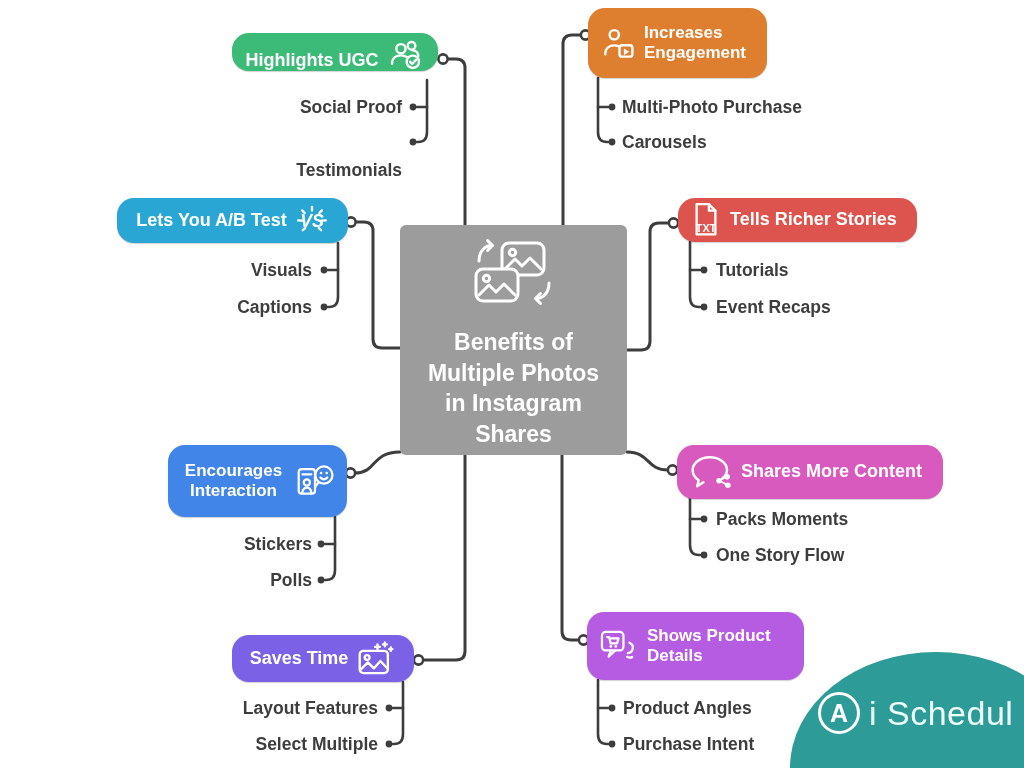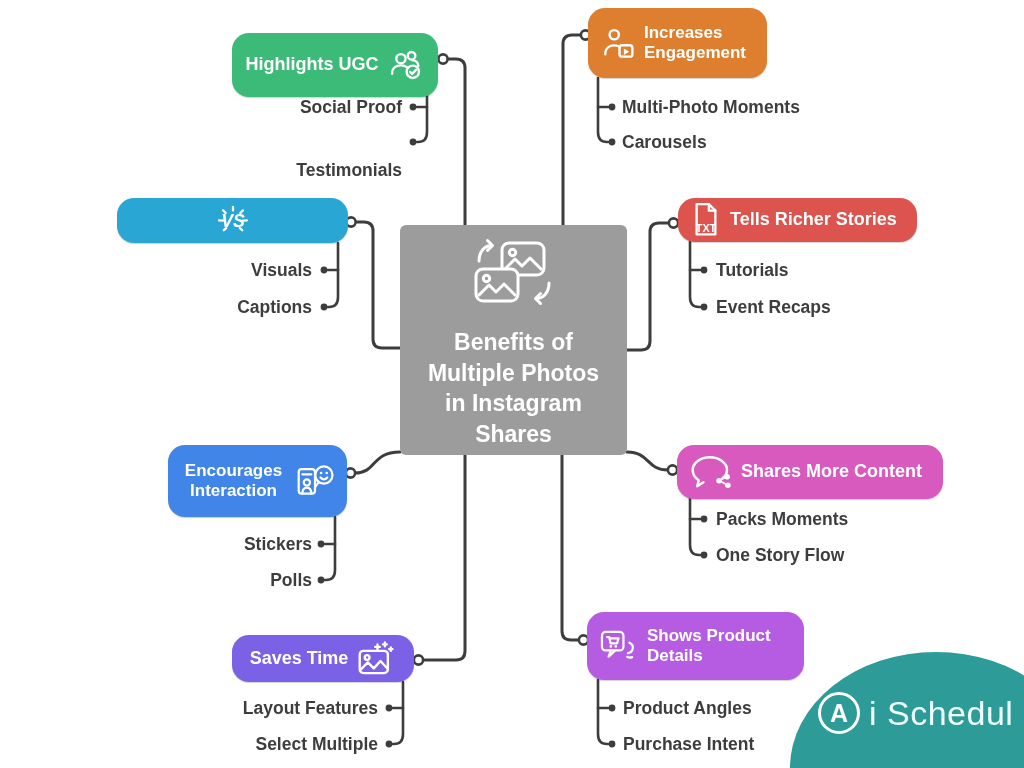--- a/index.html
+++ b/index.html
@@ -7,21 +7,21 @@
           font-family:"Liberation Sans",sans-serif;}
   #connectors{position:absolute;left:0;top:0;pointer-events:none;}
 
   .branch{position:absolute;display:flex;align-items:center;justify-content:center;
           gap:8px;border-radius:17px;color:#fff;font-weight:bold;box-sizing:border-box;
           padding:0 12px;box-shadow:0 1px 1px rgba(0,0,0,.18);}
   .blabel{line-height:1.18;}
   .fs18{font-size:18px;} .fs17{font-size:17px;}
   .bicon{flex:0 0 auto;}
 
-  #b0{left:232px;top:33px;width:206px;height:64px;}
+  #b0{left:232px;top:33px;width:206px;height:38px;align-items:flex-end;}
   #b1{left:588px;top:8px;width:179px;height:70px;justify-content:flex-start;}
   #b2{left:117px;top:198px;width:231px;height:45px;}
   #b3{left:678px;top:198px;width:239px;height:44px;justify-content:flex-start;}
   #b4{left:168px;top:445px;width:179px;height:72px;}
   #b5{left:677px;top:445px;width:266px;height:54px;justify-content:flex-start;}
   #b6{left:232px;top:635px;width:182px;height:47px;}
   #b7{left:587px;top:612px;width:217px;height:68px;justify-content:flex-start;}
 
   .sub{position:absolute;height:22px;line-height:22px;font-size:17.5px;font-weight:bold;
        color:#3d3d3d;white-space:nowrap;}
@@ -153,20 +153,21 @@
         <circle cx="9.5" cy="6.5" r="3.1"></circle>
         <path d="M3.5,19.5 C3.5,15.5 6.2,13.6 9.5,13.6 c1,0 2,0.2 2.8,0.5"></path>
         <rect x="13" y="13.5" width="8.6" height="7.6" rx="1.8"></rect>
         <path d="M15.9,15.6 l3.6,2.2 -3.6,2.2 z" fill="#fff" stroke="none"></path>
       </g>
     </svg>
     <span class="blabel fs17">Increases Engagement</span>
   </div>
 
   <div id="b2" class="branch" style="background: rgb(42, 166, 213);">
+    <span class="blabel fs18">Lets You A/B Test</span>
     <svg class="bicon" width="34" height="32" viewBox="0 0 24 22">
       <g stroke="#fff" stroke-width="1.6" stroke-linecap="round">
         <path d="M12,1 V3.6"></path>
           <path d="M5,3.5 L6.8,5.4"></path>
           <path d="M19,3.5 L17.2,5.4"></path>
         <path d="M2.2,10.5 L5,10.8"></path>
           <path d="M21.8,10.5 L19,10.8"></path>
         <path d="M5.5,17.5 L7.2,16"></path>
           <path d="M18.5,17.5 L16.8,16"></path>
       </g>
@@ -239,21 +240,21 @@
         <circle cx="11.3" cy="12.3" r="0.9" fill="#fff" stroke="none"></circle>
         <path d="M20.5,9.8 q3.2,1.5 2.1,4.6 q-0.7,2.1 -3.1,2.4"></path>
         <path d="M19,19.3 q1.6,0.9 3.4,0.2"></path>
       </g>
     </svg>
     <span class="blabel fs17">Shows Product Details</span>
   </div>
 
   <div id="s0a" class="sub">Social Proof</div>
   <div id="s0b" class="sub">Testimonials</div>
-  <div id="s1a" class="sub">Multi-Photo Moments</div>
+  <div id="s1a" class="sub">Multi-Photo Purchase</div>
   <div id="s1b" class="sub">Carousels</div>
   <div id="s2a" class="sub">Visuals</div>
   <div id="s2b" class="sub">Captions</div>
   <div id="s3a" class="sub">Tutorials</div>
   <div id="s3b" class="sub">Event Recaps</div>
   <div id="s4a" class="sub">Stickers</div>
   <div id="s4b" class="sub">Polls</div>
   <div id="s5a" class="sub">Packs Moments</div>
   <div id="s5b" class="sub">One Story Flow</div>
   <div id="s6a" class="sub">Layout Features</div>

